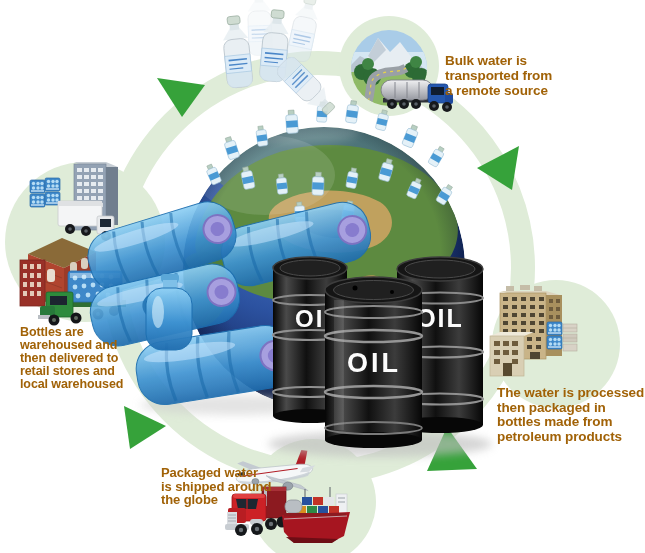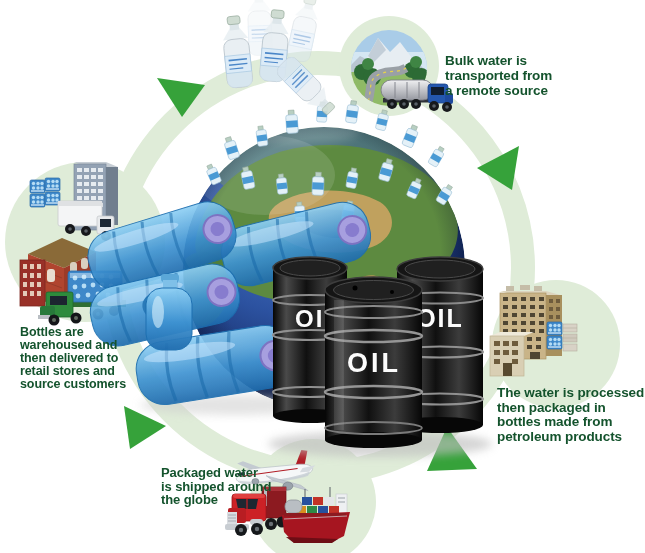--- a/index.html
+++ b/index.html
@@ -1,19 +1,19 @@
 <!DOCTYPE html>
 <html><head>
 <meta charset="utf-8">
 <style>
   html,body{margin:0;padding:0;background:#fff;}
   .stage{position:relative;width:645px;height:553px;background:#ffffff;overflow:hidden;
          font-family:"Liberation Sans",sans-serif;}
   .stage svg{position:absolute;left:0;top:0;}
-  .caption{position:absolute;font-weight:bold;color:#14532d;white-space:pre-line;
+  .caption{position:absolute;font-weight:bold;color:#a16207;white-space:pre-line;
            letter-spacing:-0.1px;}
   #cap-bulk{left:445px;top:53px;width:160px;font-size:13.5px;line-height:15px;}
   #cap-processing{left:497px;top:386px;width:160px;font-size:13.5px;line-height:14.5px;}
   #cap-shipping{left:141px;top:466px;width:145px;font-size:13px;line-height:13.5px;margin-left:20px;}
   #cap-retail{left:20px;top:326px;width:130px;font-size:12.5px;line-height:13px;}
 </style>
 </head>
 <body>
 
 <div class="stage">
@@ -520,14 +520,14 @@
 then packaged in
 bottles made from
 petroleum products</div>
   <div class="caption" id="cap-shipping">Packaged water
 is shipped around
 the globe</div>
   <div class="caption" id="cap-retail">Bottles are
 warehoused and
 then delivered to
 retail stores and
-source customers</div>
+local warehoused</div>
 </div>
 
 </body></html>

